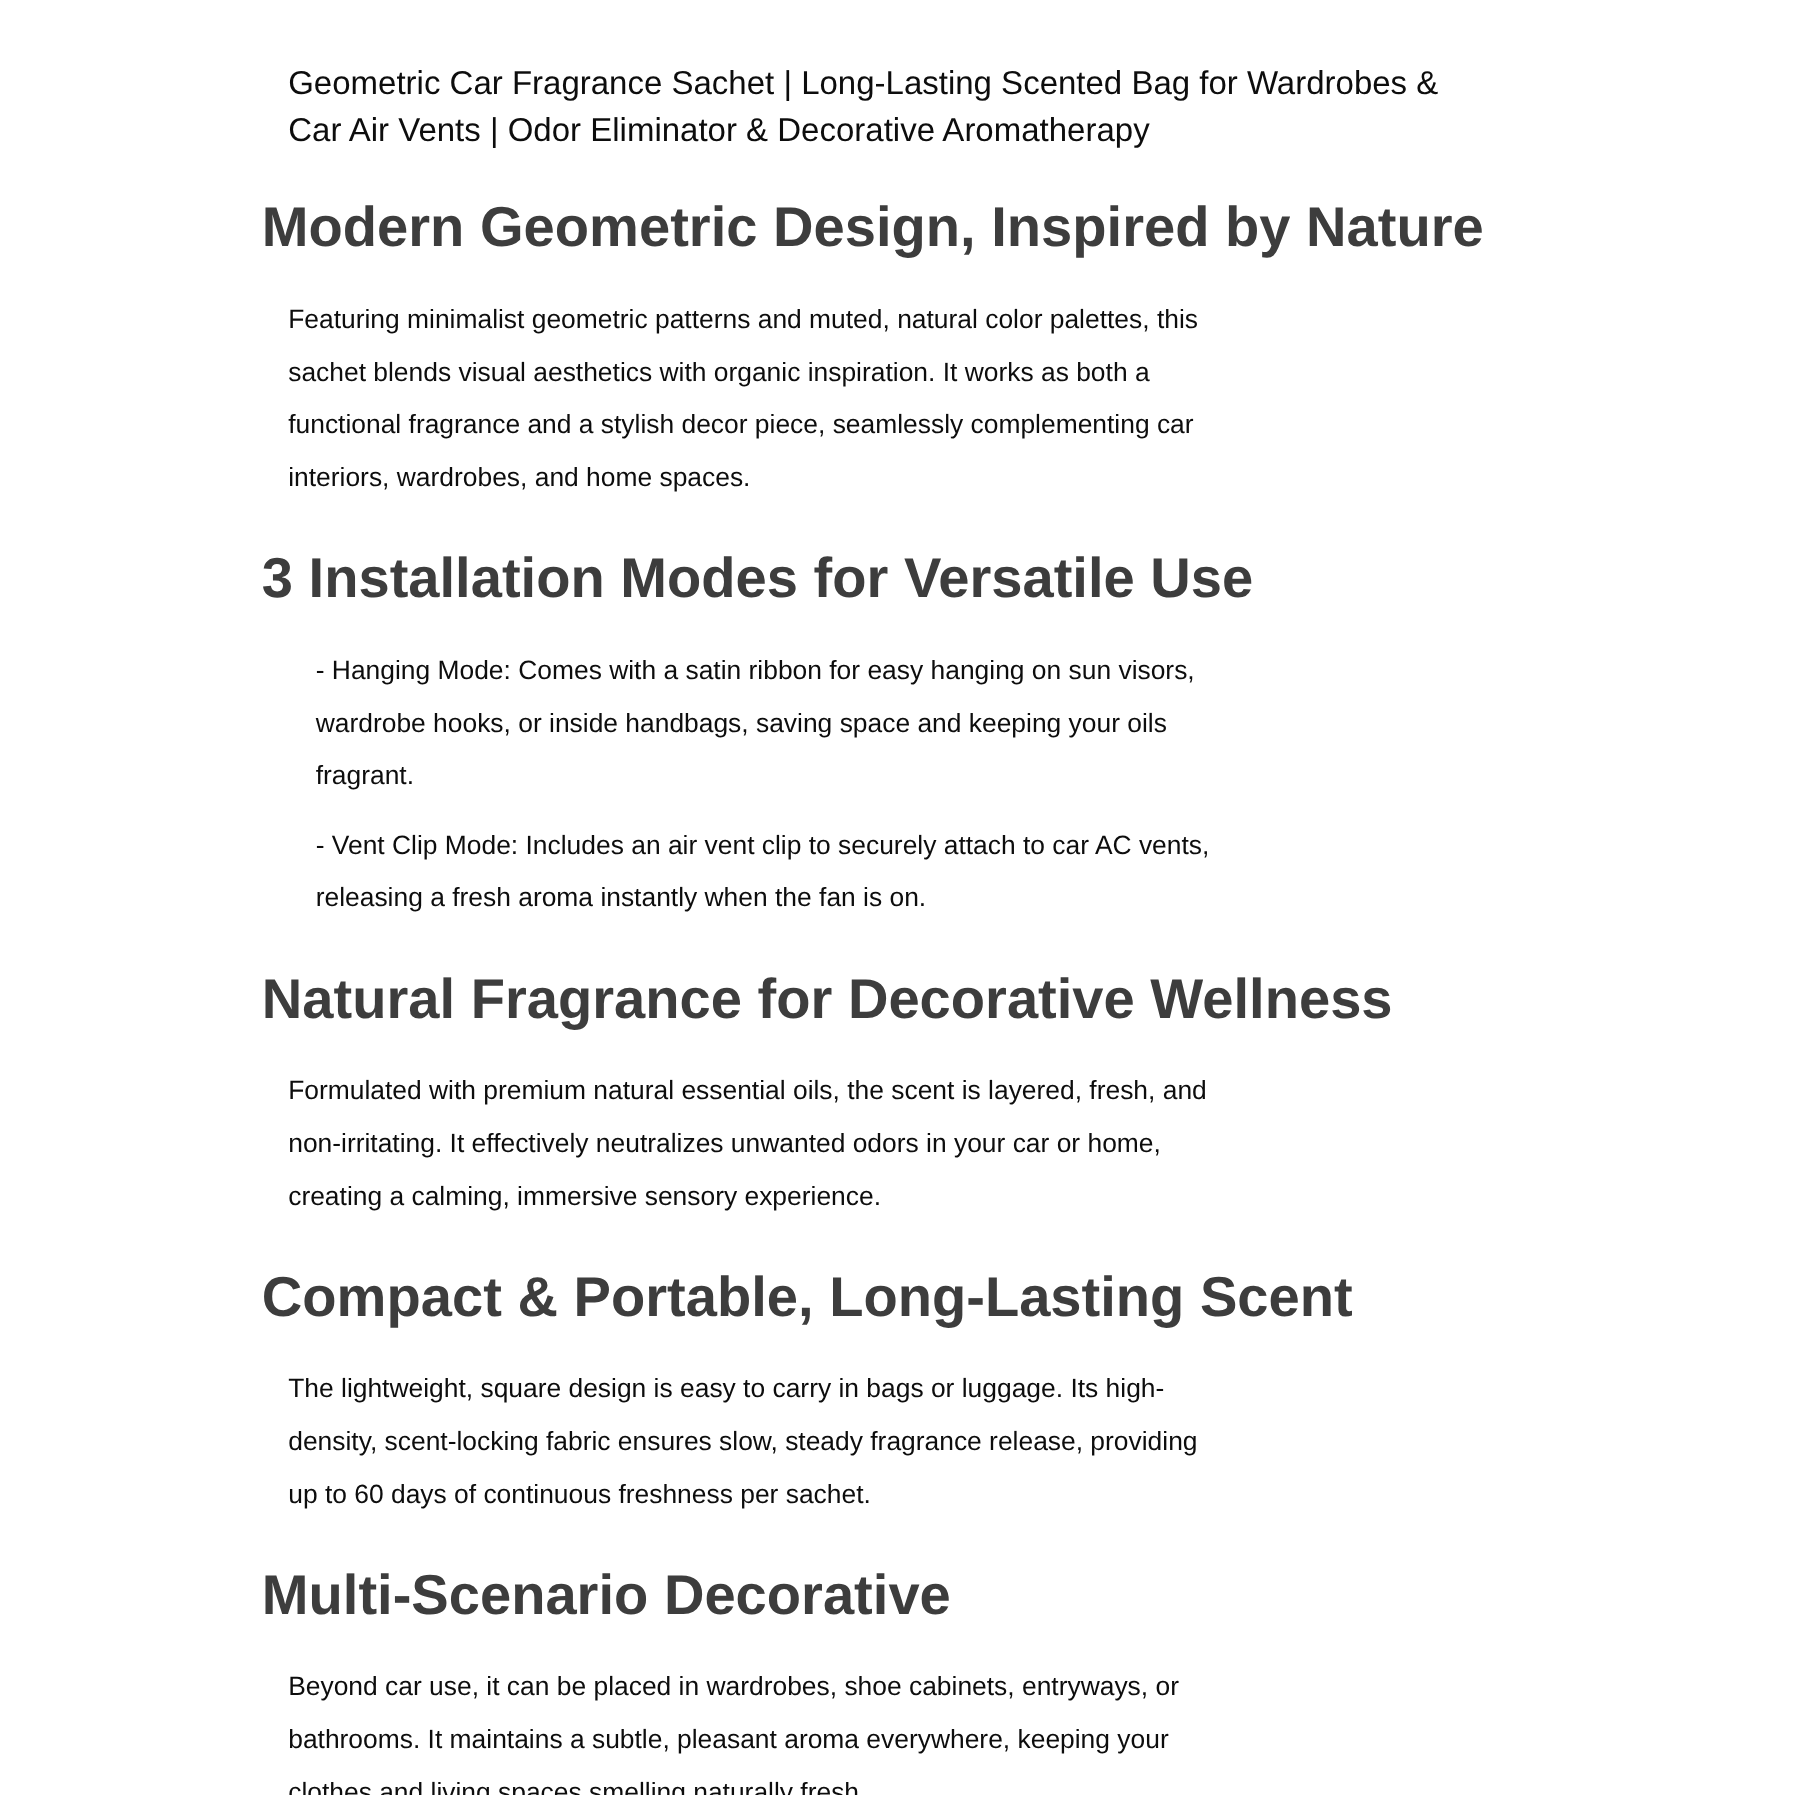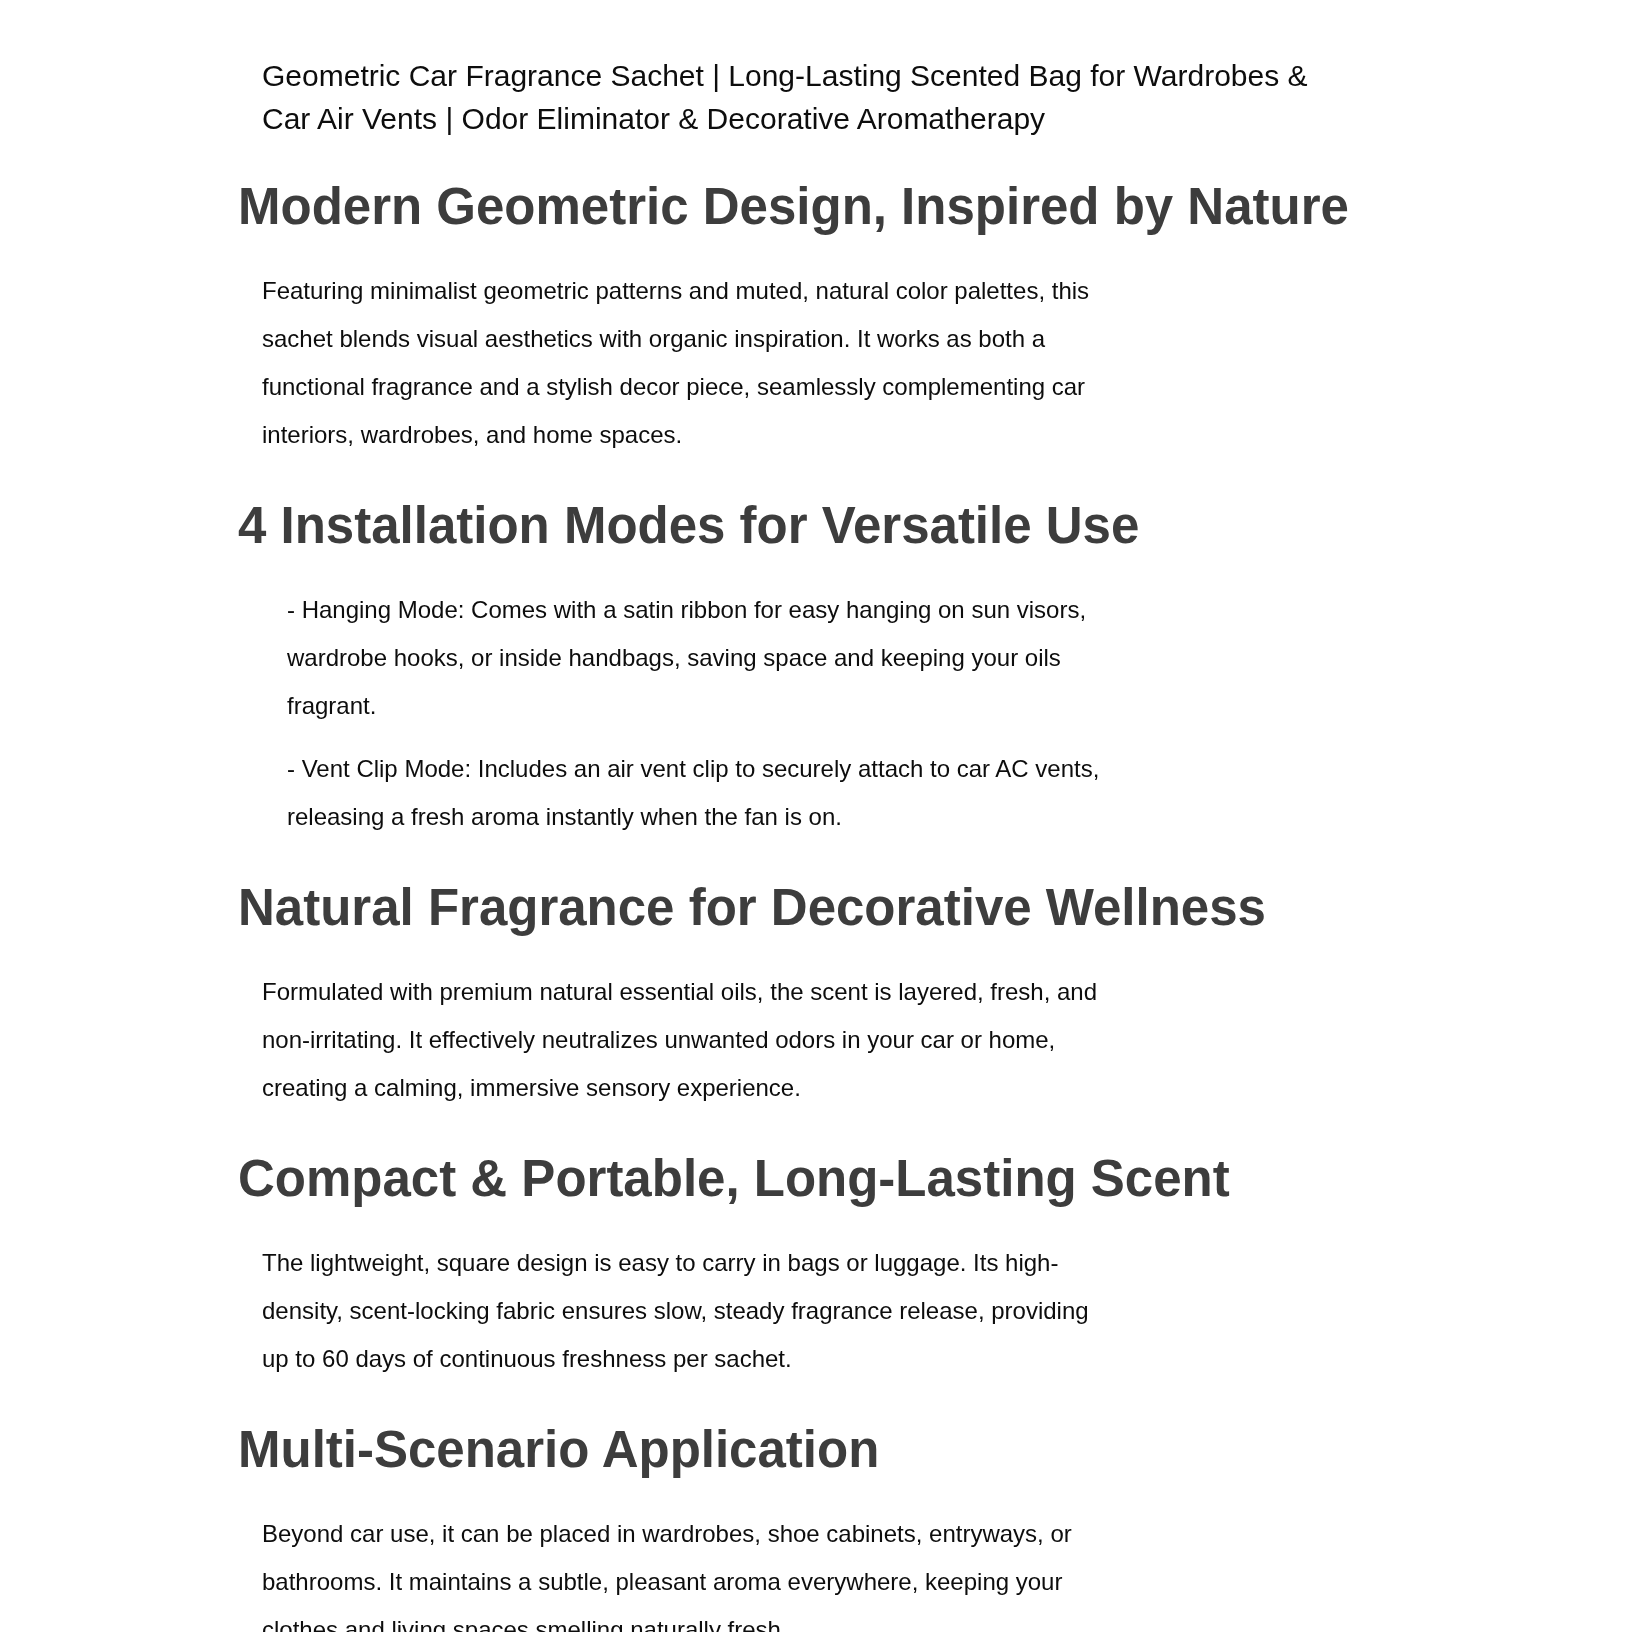--- a/index.html
+++ b/index.html
@@ -59,21 +59,21 @@
 
   <section class="doc-section">
     <h2 class="doc-heading">Modern Geometric Design, Inspired by Nature</h2>
     <p class="doc-paragraph">Featuring minimalist geometric patterns and muted, natural color palettes, this
 sachet blends visual aesthetics with organic inspiration. It works as both a
 functional fragrance and a stylish decor piece, seamlessly complementing car
 interiors, wardrobes, and home spaces.</p>
   </section>
 
   <section class="doc-section">
-    <h2 class="doc-heading">4 Installation Modes for Versatile Use</h2>
+    <h2 class="doc-heading">3 Installation Modes for Versatile Use</h2>
     <p class="doc-paragraph bullet">- Hanging Mode: Comes with a satin ribbon for easy hanging on sun visors,
 wardrobe hooks, or inside handbags, saving space and keeping your oils
 fragrant.</p>
     <p class="doc-paragraph bullet">- Vent Clip Mode: Includes an air vent clip to securely attach to car AC vents,
 releasing a fresh aroma instantly when the fan is on.</p>
   </section>
 
   <section class="doc-section">
     <h2 class="doc-heading">Natural Fragrance for Decorative Wellness</h2>
     <p class="doc-paragraph">Formulated with premium natural essential oils, the scent is layered, fresh, and
@@ -82,19 +82,19 @@
   </section>
 
   <section class="doc-section">
     <h2 class="doc-heading">Compact &amp; Portable, Long-Lasting Scent</h2>
     <p class="doc-paragraph">The lightweight, square design is easy to carry in bags or luggage. Its high-
 density, scent-locking fabric ensures slow, steady fragrance release, providing
 up to 60 days of continuous freshness per sachet.</p>
   </section>
 
   <section class="doc-section">
-    <h2 class="doc-heading">Multi-Scenario Application</h2>
+    <h2 class="doc-heading">Multi-Scenario Decorative</h2>
     <p class="doc-paragraph">Beyond car use, it can be placed in wardrobes, shoe cabinets, entryways, or
 bathrooms. It maintains a subtle, pleasant aroma everywhere, keeping your
 clothes and living spaces smelling naturally fresh.</p>
   </section>
 
 </div>
 
 </body></html>

